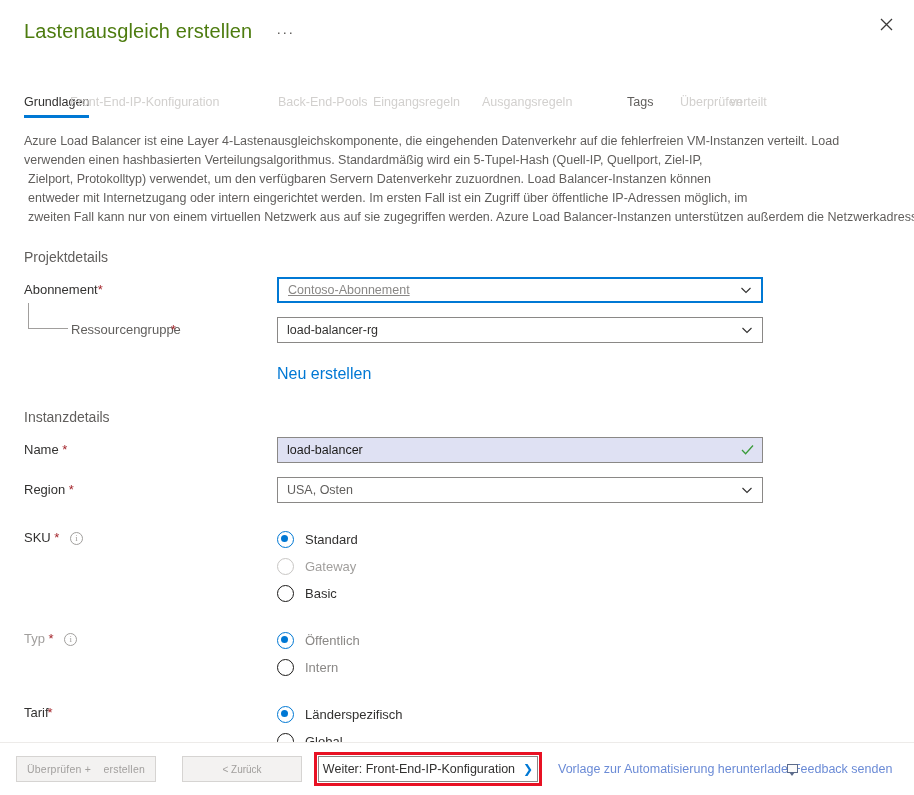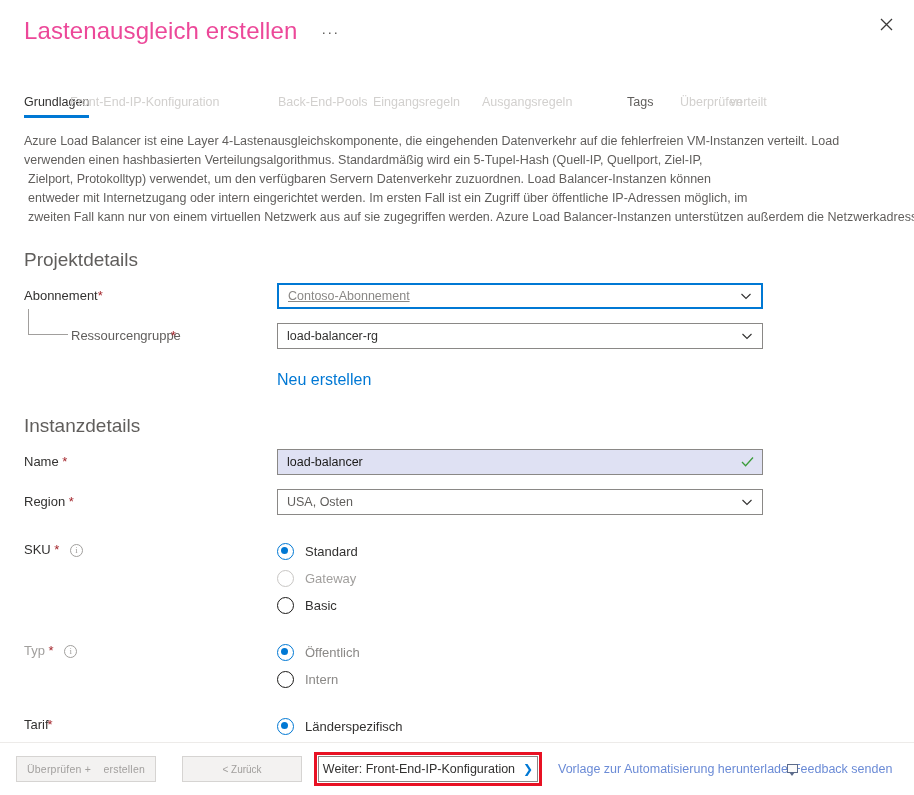--- a/index.html
+++ b/index.html
@@ -23,23 +23,23 @@
   
   .header {
     position: relative;
     height: 62px;
     flex: 0 0 62px;
     padding: 0 0 0 24px;
     display: flex;
     align-items: center;
   }
   .title {
-    font-size: 24px;
+    font-size: 20px;
     font-weight: 400;
-    color: #ec4899;
+    color: #4d7c0f;
     letter-spacing: .1px;
     line-height: 1;
   }
   .ellipsis-btn {
     margin-left: 18px;
     font-size: 15px;
     color: #605e5c;
     letter-spacing: 1px;
     line-height: 1;
     padding: 4px 6px;
@@ -104,21 +104,21 @@
     text-align: justify;
     width: 888px;
     white-space: nowrap;
     overflow: hidden;
   }
   .desc .ln { white-space: nowrap; overflow: hidden; width: 890px; }
   .desc .ind { padding-left: 4px; }
 
   
   .section-title {
-    font-size: 19px;
+    font-size: 14px;
     color: #605e5c;
     margin-top: 22px;
     margin-bottom: 12px;
   }
   .row {
     display: flex;
     align-items: flex-start;
     margin-bottom: 10px;
     position: relative;
     min-height: 26px;

